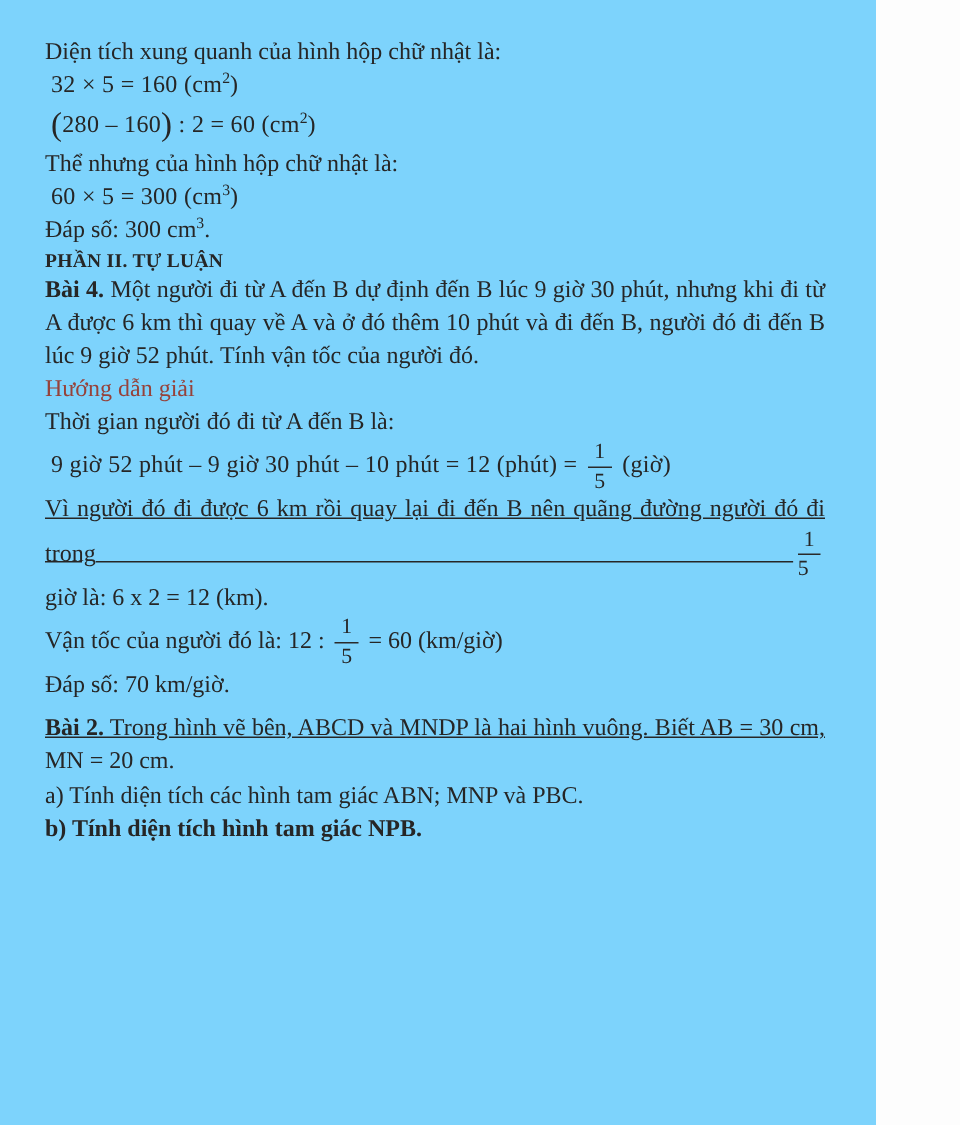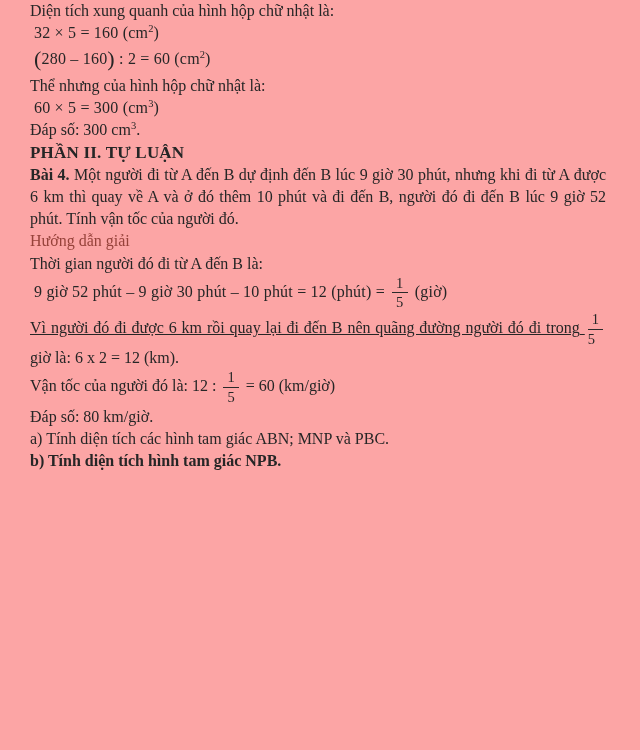--- a/index.html
+++ b/index.html
@@ -5,32 +5,32 @@
   html, body { margin: 0; padding: 0; }
   body {
     width: 640px; height: 750px;
     background: #fdfdfd;
     font-family: "Liberation Serif", "DejaVu Serif", serif;
     color: #262626;
     overflow: hidden;
   }
   .page {
     box-sizing: border-box;
-    width: 640px; height: 750px;
-    padding: 0 34px 0 30px;
-    background: #fca5a5;
+    width: 584px; height: 750px;
+    padding: 24px 34px 0 30px;
+    background: #7dd3fc;
     font-size: 16px;
     line-height: 1.38;
   }
   .page p { margin: 0; }
   .eq { padding-left: 4px; letter-spacing: 0.2px; }
   sup.sq { font-size: 10.5px; vertical-align: 6px; letter-spacing: 0; }
   .bigparen { font-size: 22px; vertical-align: -2px; font-weight: 400; }
   .bold { font-weight: bold; }
-  .section-heading { font-weight: bold; font-size: 17px; letter-spacing: 0.2px; }
+  .section-heading { font-weight: bold; font-size: 13px; letter-spacing: 0.2px; }
   .guide { color: #96423a; }
   .justify { text-align: justify; }
   .stretch { text-align: justify; text-align-last: justify; text-decoration: underline; }
   .frac {
     display: inline-block; text-align: center; vertical-align: middle;
     font-size: 14.5px; line-height: 1.15; margin: 0 3px;
   }
   .frac .num { display: block; border-bottom: 1.2px solid #2a2a2a; padding: 0 4px 1px; }
   .frac .den { display: block; padding-top: 1px; }
   .p1   { margin-top: 0; }
@@ -80,20 +80,24 @@
   <p class="st1">Thời gian người đó đi từ A đến B là:</p>
 
   <p class="eq eqt"><span>9 giờ 52 phút – 9 giờ 30 phút – 10 phút = 12 (phút) = </span><span class="frac"><span class="num">1</span><span class="den">5</span></span><span> (giờ)</span></p>
 
   <p class="stretch st2"><span>Vì người đó đi được 6 km rồi quay lại đi đến B nên quãng đường người đó đi trong</span> <span class="frac"><span class="num">1</span><span class="den">5</span></span></p>
 
   <p class="st2b">giờ là: 6 x 2 = 12 (km).</p>
 
   <p class="eqs"><span>Vận tốc của người đó là: 12 : </span><span class="frac"><span class="num">1</span><span class="den">5</span></span><span> = 60 (km/giờ)</span></p>
 
-  <p class="ans2">Đáp số: 80 km/giờ.</p>
+  <p class="ans2">Đáp số: 70 km/giờ.</p>
 
+  <div class="b2p">
+    <p class="stretch"><span class="bold">Bài 2.</span><span> Trong hình vẽ bên, ABCD và MNDP là hai hình vuông. Biết AB = 30 cm,</span></p>
+    <p>MN = 20 cm.</p>
+  </div>
 
   <p class="pa">a) Tính diện tích các hình tam giác ABN; MNP và PBC.</p>
 
   <p class="pb">b) Tính diện tích hình tam giác NPB.</p>
 
 </div>
 
 </body></html>

